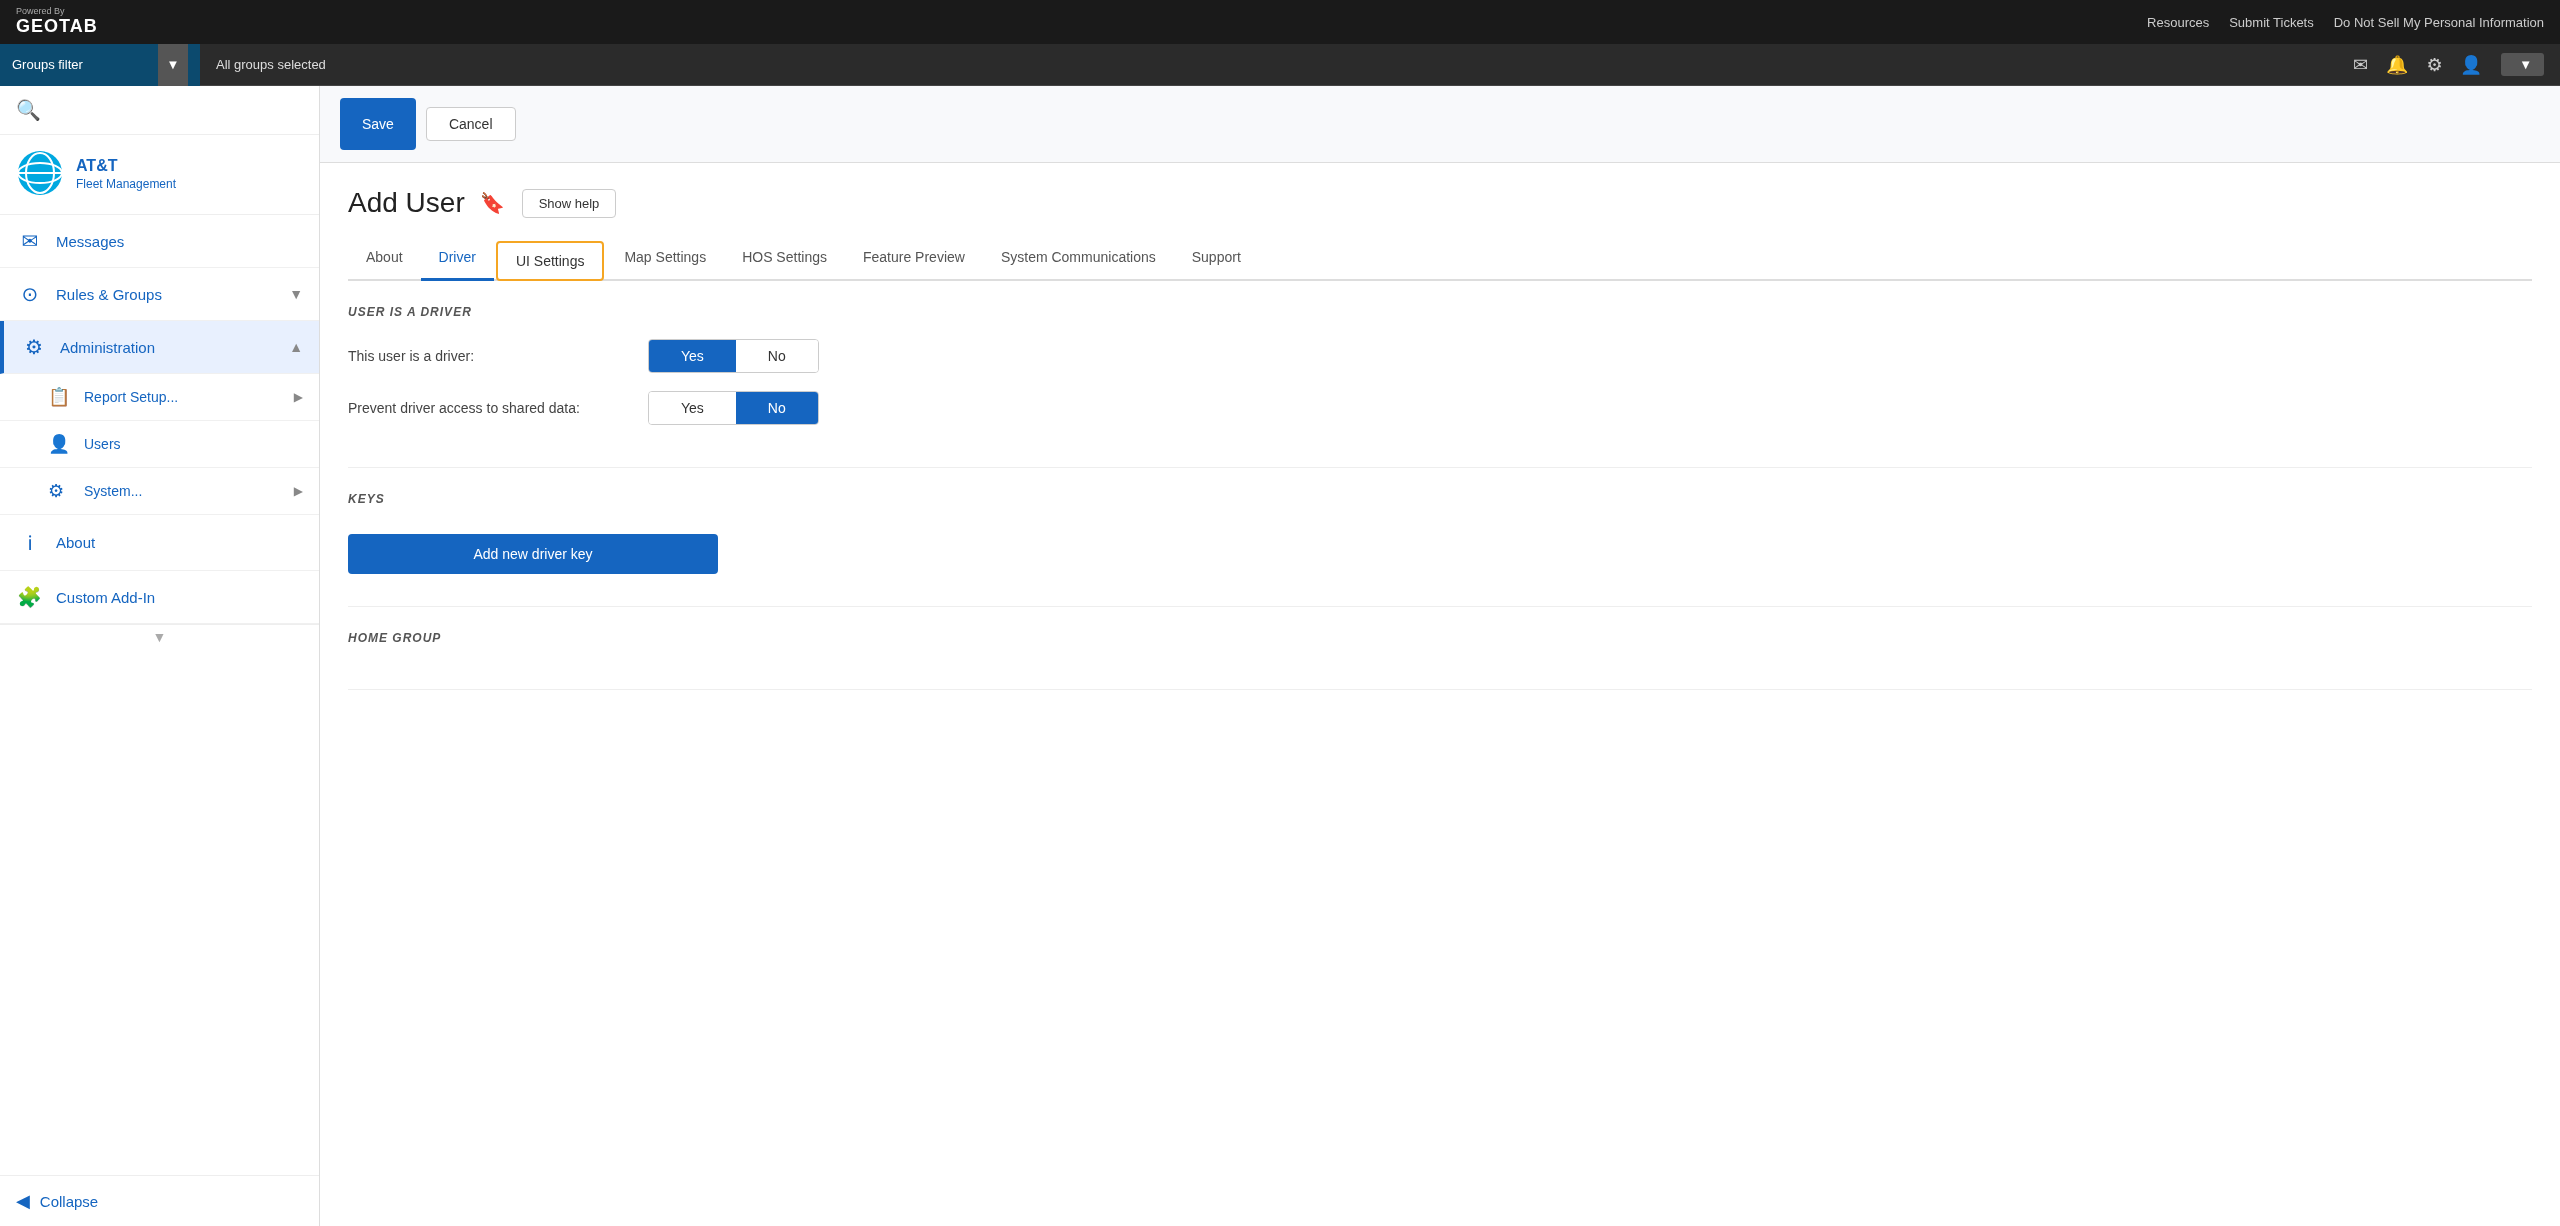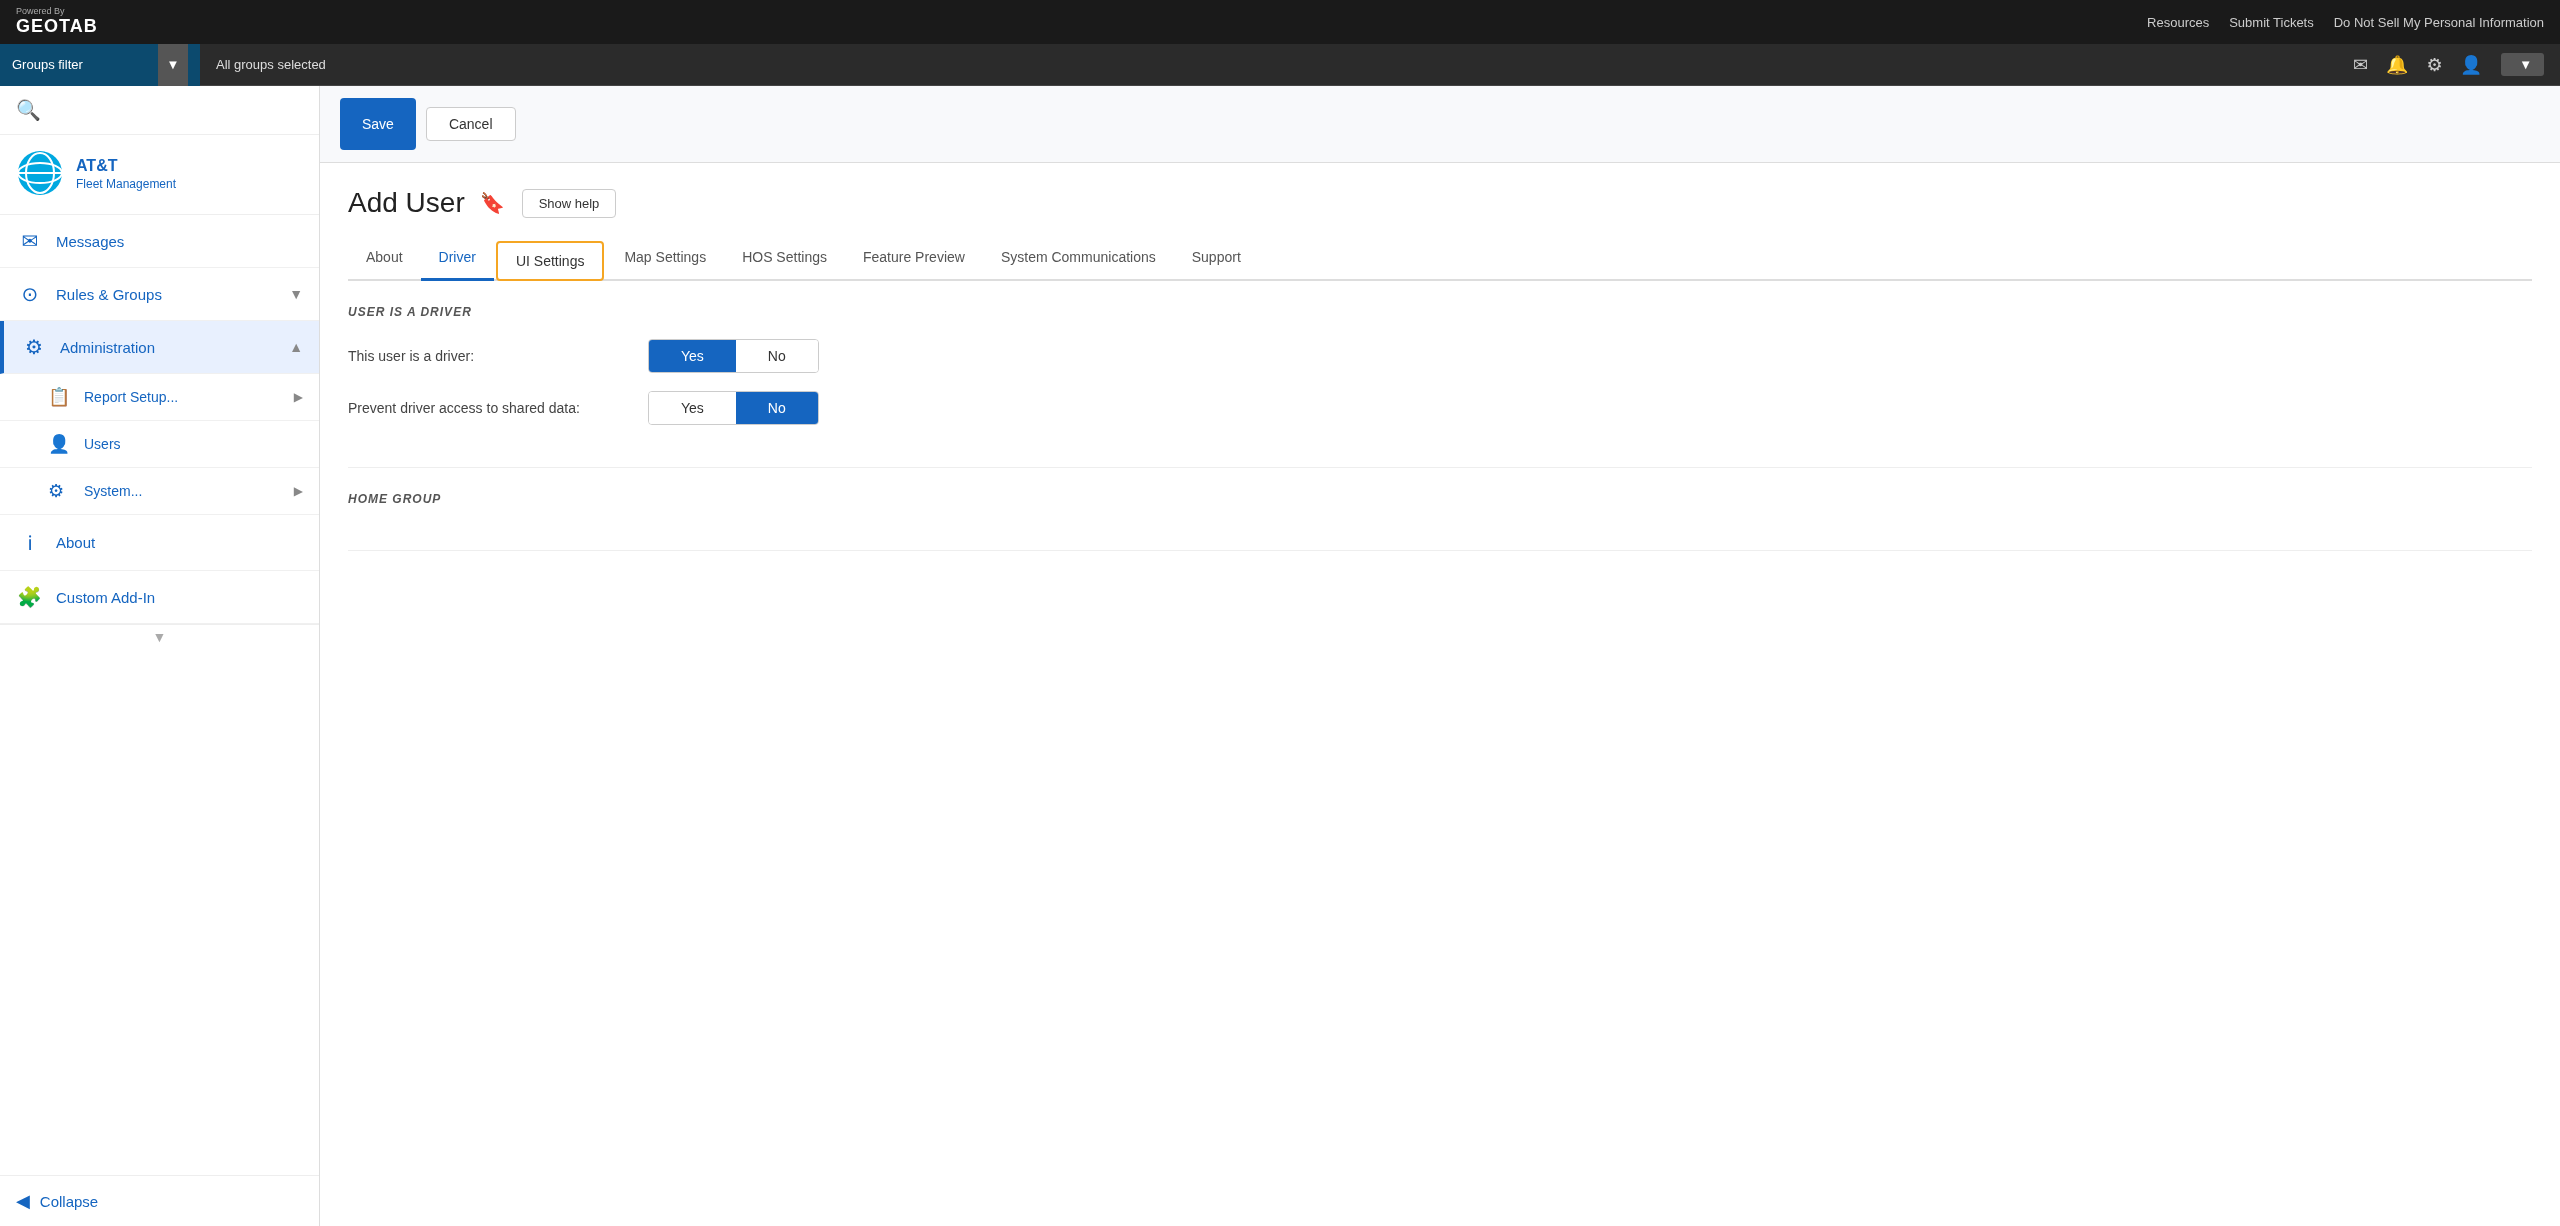--- a/index.html
+++ b/index.html
@@ -483,20 +483,24 @@
 
         <div class="form-row">
           <span class="form-label">Prevent driver access to shared data:</span>
           <div class="toggle-group">
             <button class="toggle-btn">Yes</button>
             <button class="toggle-btn active">No</button>
           </div>
         </div>
       </div>
 
+      <div class="section">
+        <div class="section-title">KEYS</div>
+        <button class="btn-add-key">Add new driver key</button>
+      </div>
 
       <div class="section">
         <div class="section-title">HOME GROUP</div>
       </div>
 
     </div>
   </div>
 </div>
 
 </body></html>

